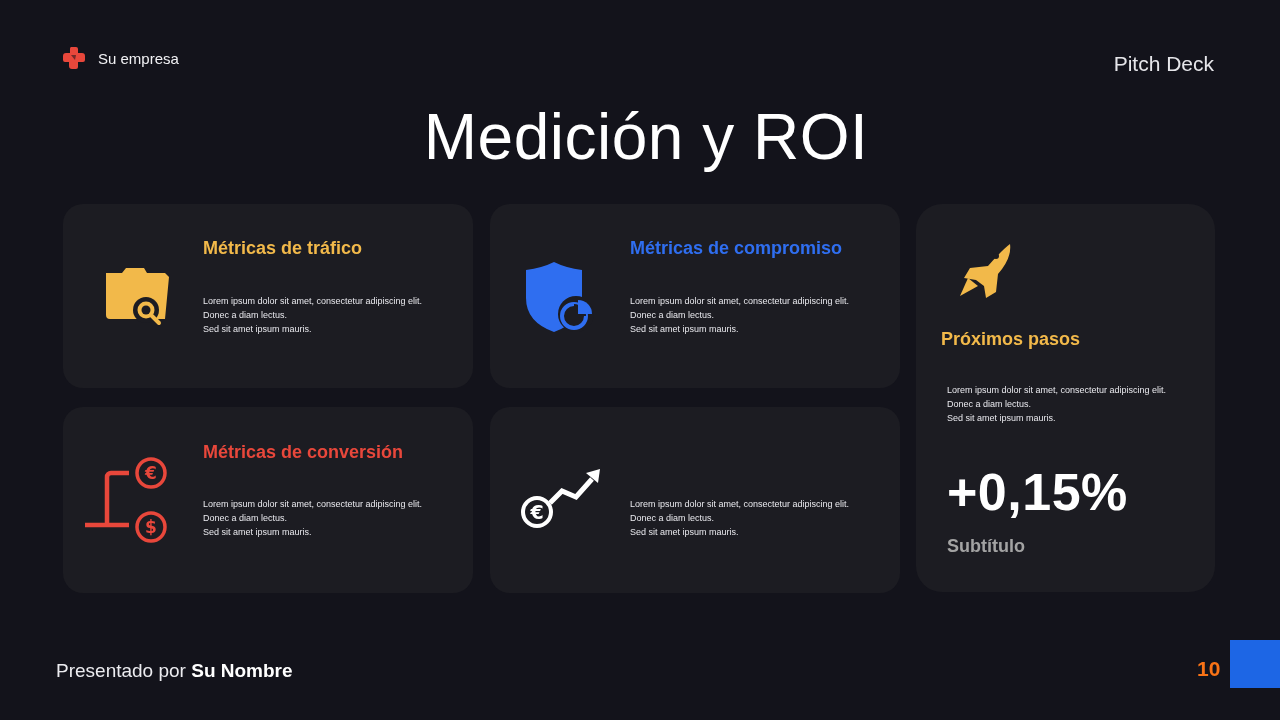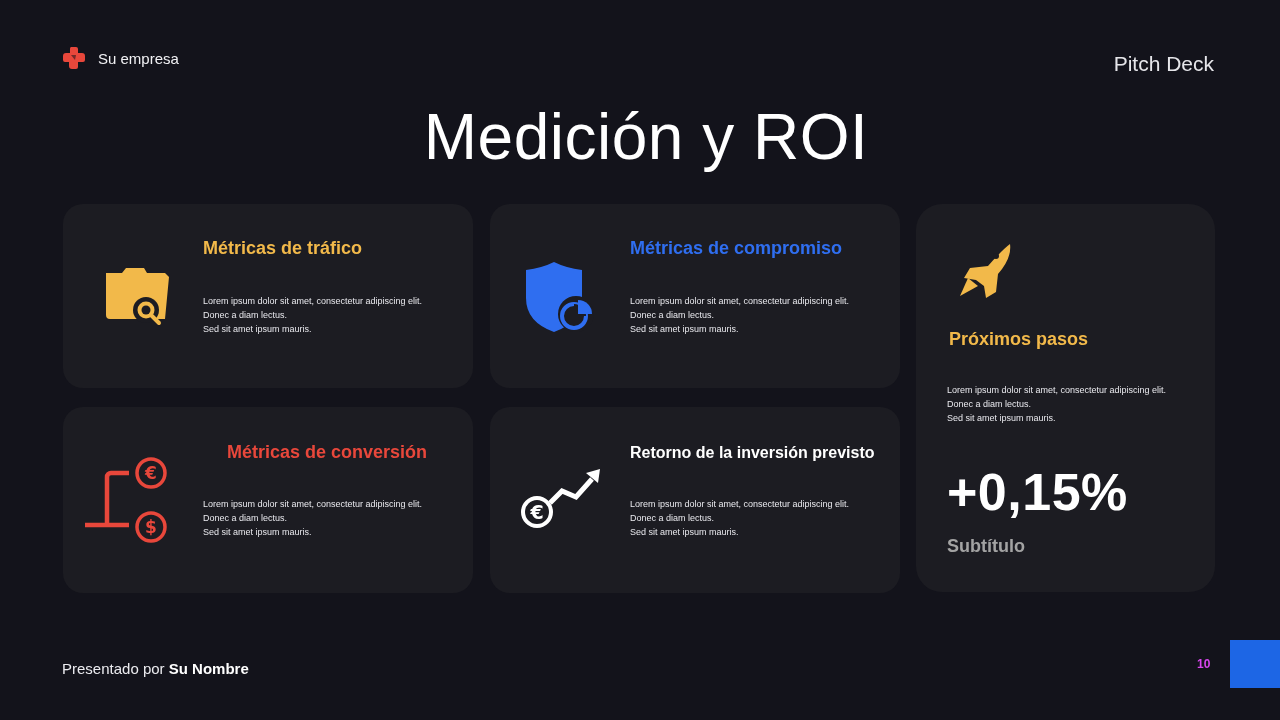--- a/index.html
+++ b/index.html
@@ -39,43 +39,43 @@
   .card .icon { position: absolute; display: block; }
   .card .title {
     position: absolute; left: 140px; top: 34px;
     font-size: 18px; font-weight: 700; white-space: nowrap;
   }
   .card .desc {
     position: absolute; left: 140px; top: 90px;
     font-size: 9px; line-height: 14px; color: #e9e9ee;
   }
   .c2 .title, .c2 .desc, .c4 .title, .c4 .desc { left: 140px; }
-  .c3 .title { top: 35px; margin-left: 24px; }
+  .c3 .title { top: 35px; }
   .c3 .desc, .c4 .desc { top: 90px; }
   .c4 .title { font-size: 16px; top: 37px; }
 
-  .c5 .title { left: 33px; top: 125px; font-size: 18px; }
+  .c5 .title { left: 25px; top: 125px; font-size: 18px; }
   .c5 .desc { left: 31px; top: 179px; }
   .big-stat {
     position: absolute; left: 31px; top: 258px;
     font-size: 52px; font-weight: 700; color: #ffffff; letter-spacing: 0.5px;
   }
   .stat-sub {
     position: absolute; left: 31px; top: 332px;
     font-size: 18px; font-weight: 700; color: #a3a3a3;
   }
 
   .footer {
-    position: absolute; left: 62px; top: 660px;
-    font-size: 15px; color: #ececf0; text-align: right;
+    position: absolute; left: 56px; top: 660px;
+    font-size: 19px; color: #ececf0; text-align: right;
   }
   .footer b { font-weight: 700; color: #ffffff; }
   .page-num {
     position: absolute; left: 1197px; top: 657px;
-    font-size: 12px; font-weight: 700; color: #d946ef;
+    font-size: 21px; font-weight: 700; color: #f97316;
   }
   .accent-block {
     position: absolute; left: 1230px; top: 640px;
     width: 50px; height: 48px; background: #1d66e5;
   }
 </style>
 </head>
 <body>
 
 <div class="brand">
@@ -137,21 +137,20 @@
   </div>
 </div>
 
 <div class="card c4">
   <svg class="icon" style="left:30px;top:60px;width:84px;height:66px" viewBox="0 0 84 66">
     <circle cx="17" cy="45" r="14" fill="none" stroke="#ffffff" stroke-width="4"></circle>
     <text x="17" y="52" text-anchor="middle" font-family="DejaVu Sans, sans-serif" font-size="19" font-weight="700" fill="#ffffff">€</text>
     <path d="M30 36 l12 -12 l14 6 l16 -18" fill="none" stroke="#ffffff" stroke-width="5" stroke-linejoin="miter"></path>
     <path d="M66 6 l14 -4 l-2 14 z" fill="#ffffff"></path>
   </svg>
-  <div class="title" style="color:#ffffff">Retorno de la inversión previsto</div>
   <div class="desc">
     <div>Lorem ipsum dolor sit amet, consectetur adipiscing elit.</div>
     <div>Donec a diam lectus.</div>
     <div>Sed sit amet ipsum mauris.</div>
   </div>
 </div>
 
 <div class="card c5">
   <svg class="icon" style="left:38px;top:38px;width:60px;height:58px" viewBox="0 0 60 58">
     <path d="M56 2 q2 14 -12 30 l-2 18 l-10 6 l-2 -12 l-8 -6 l-12 -2 l6 -10 l18 -2 q14 -16 22 -22 z" fill="#f2b94a"></path>

